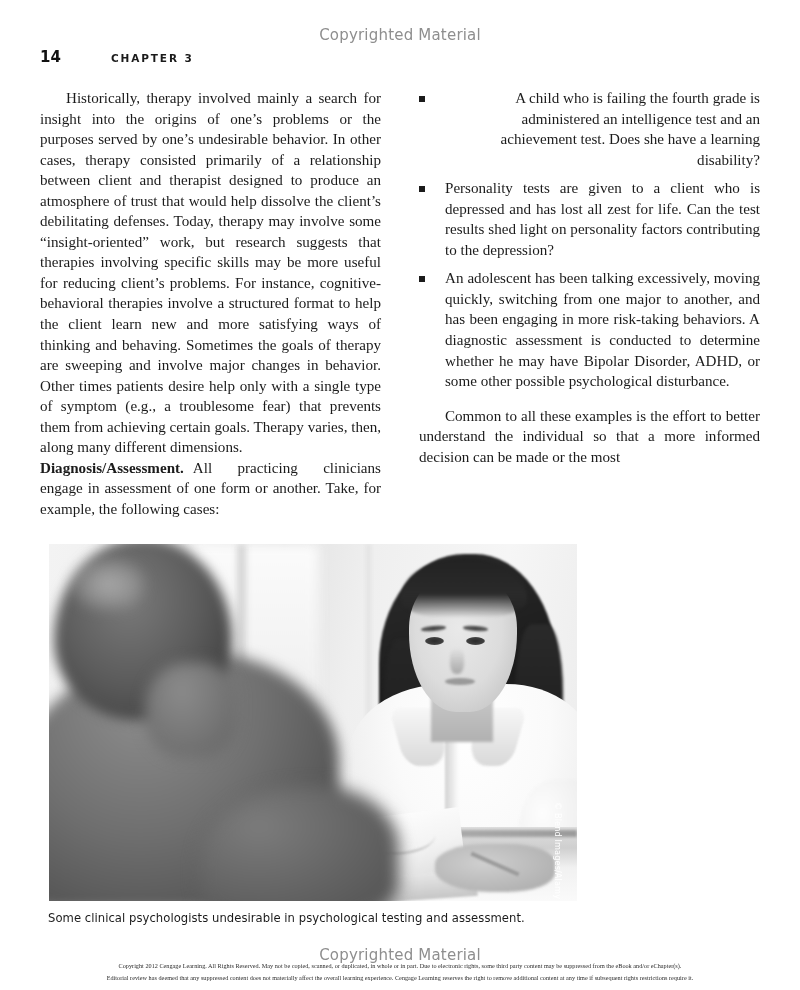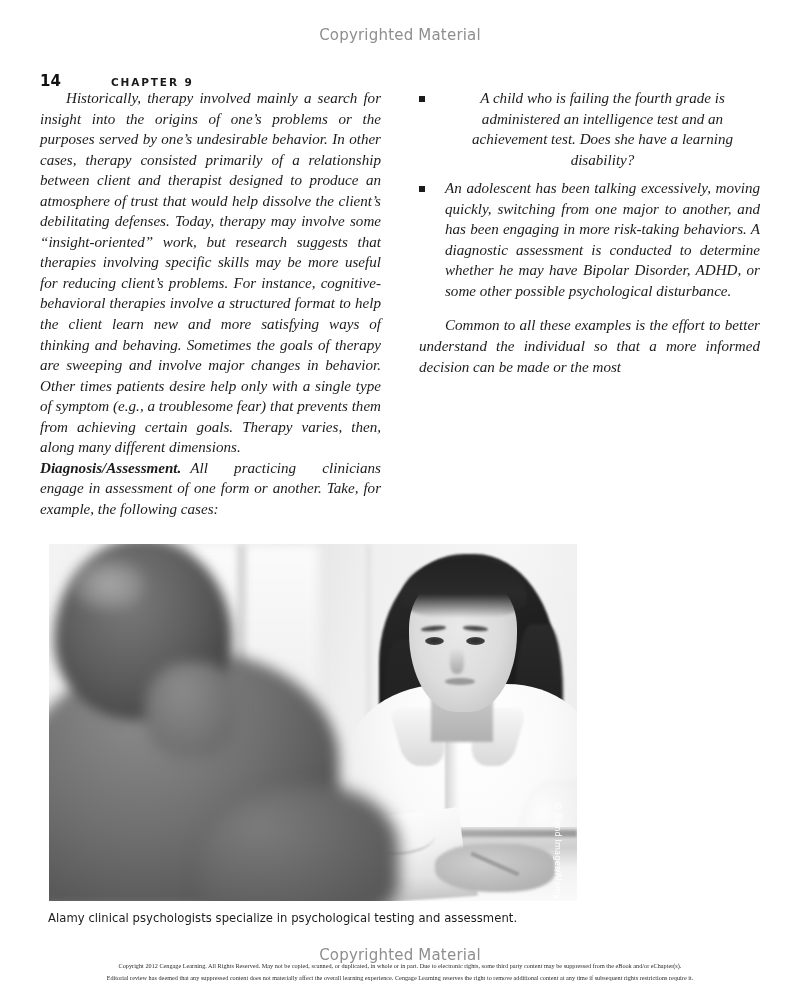--- a/index.html
+++ b/index.html
@@ -28,21 +28,20 @@
     font-size: 15px;
     letter-spacing: 0.2px;
     color: #8e8e8e;
   }
   .folio-row {
     position: absolute;
     top: 48px;
     left: 40px;
     display: flex;
     align-items: baseline;
-    margin-top: 24px;
   }
   .folio-num {
     font-family: "DejaVu Sans", "Liberation Sans", sans-serif;
     font-size: 15px;
     font-weight: bold;
     color: #111;
   }
   .chapter-label {
     margin-left: 50px;
     font-family: "DejaVu Sans", "Liberation Sans", sans-serif;
@@ -56,21 +55,20 @@
   .columns {
     position: absolute;
     top: 88px;
     left: 40px;
     width: 720px;
     display: flex;
     gap: 38px;
   }
   .col {
     width: 341px;
-    font-style: italic;
   }
   p.body {
     margin: 0;
     font-size: 15.1px;
     line-height: 20.55px;
     text-align: justify;
     text-justify: inter-word;
     hyphens: none;
     color: #1b1b1b;
   }
@@ -91,21 +89,21 @@
   ul.bullets {
     margin: 0;
     padding: 0;
     list-style: none;
   }
   ul.bullets li {
     position: relative;
     padding-left: 26px;
     font-size: 15.1px;
     line-height: 20.55px;
-    text-align: center;
+    text-align: right;
     color: #1b1b1b;
     margin-bottom: 8px;
   }
   ul.bullets li.justified {
     text-align: justify;
   }
   ul.bullets li .sq {
     position: absolute;
     left: 0;
     top: 8px;
@@ -489,41 +487,42 @@
 </style>
 </head>
 <body>
 
 <div class="page">
 
   <div class="copyright-top">Copyrighted Material</div>
 
   <div class="folio-row">
     <span class="folio-num">14</span>
-    <span class="chapter-label">CHAPTER 9</span>
+    <span class="chapter-label">CHAPTER 3</span>
   </div>
 
   <div class="columns">
 
     <div class="col">
       <p class="body indent">Historically, therapy involved mainly a search for insight into the origins of one’s problems or the purposes served by one’s undesirable behavior. In other cases, therapy consisted primarily of a relationship between client and therapist designed to produce an atmosphere of trust that would help dissolve the client’s debilitating defenses. Today, therapy may involve some “insight-oriented” work, but research suggests that therapies involving specific skills may be more useful for reducing client’s problems. For instance, cognitive-behavioral therapies involve a structured format to help the client learn new and more satisfying ways of thinking and behaving. Sometimes the goals of therapy are sweeping and involve major changes in behavior. Other times patients desire help only with a single type of symptom (e.g., a troublesome fear) that prevents them from achieving certain goals. Therapy varies, then, along many different dimensions.</p>
 
       <p class="body">
         <span class="runin">Diagnosis/Assessment.</span><span class="runin-gap"></span><span>All practicing clinicians engage in assessment of one form or another. Take, for example, the following cases:</span>
       </p>
     </div>
 
     <div class="col">
       <ul class="bullets">
         <li>
           <span class="sq"></span>
           <span>A child who is failing the fourth grade is administered an intelligence test and an achievement test. Does she have a learning disability?</span>
         </li>
         <li class="justified">
           <span class="sq"></span>
+          <span>Personality tests are given to a client who is depressed and has lost all zest for life. Can the test results shed light on personality factors contributing to the depression?</span>
         </li>
         <li class="justified">
           <span class="sq"></span>
           <span>An adolescent has been talking excessively, moving quickly, switching from one major to another, and has been engaging in more risk-taking behaviors. A diagnostic assessment is conducted to determine whether he may have Bipolar Disorder, ADHD, or some other possible psychological disturbance.</span>
         </li>
       </ul>
 
       <p class="body indent" style="margin-top:14px;">Common to all these examples is the effort to better understand the individual so that a more informed decision can be made or the most</p>
     </div>
   </div>
@@ -565,20 +564,20 @@
       <div class="fg-shoulder"></div>
       <div class="fg-arm"></div>
       <div class="fg-head"></div>
       <div class="fg-hair-hl"></div>
       <div class="fg-neck"></div>
     </div>
   </div>
 
   <div class="photo-credit">© Blend Images/Alamy</div>
 
-  <div class="caption">Alamy clinical psychologists specialize in psychological testing and assessment.</div>
+  <div class="caption">Some clinical psychologists undesirable in psychological testing and assessment.</div>
 
   <div class="copyright-bottom">Copyrighted Material</div>
 
   <div class="legal line1">Copyright 2012 Cengage Learning. All Rights Reserved. May not be copied, scanned, or duplicated, in whole or in part. Due to electronic rights, some third party content may be suppressed from the eBook and/or eChapter(s).</div>
   <div class="legal line2">Editorial review has deemed that any suppressed content does not materially affect the overall learning experience. Cengage Learning reserves the right to remove additional content at any time if subsequent rights restrictions require it.</div>
 
 </div>
 
 </body></html>

